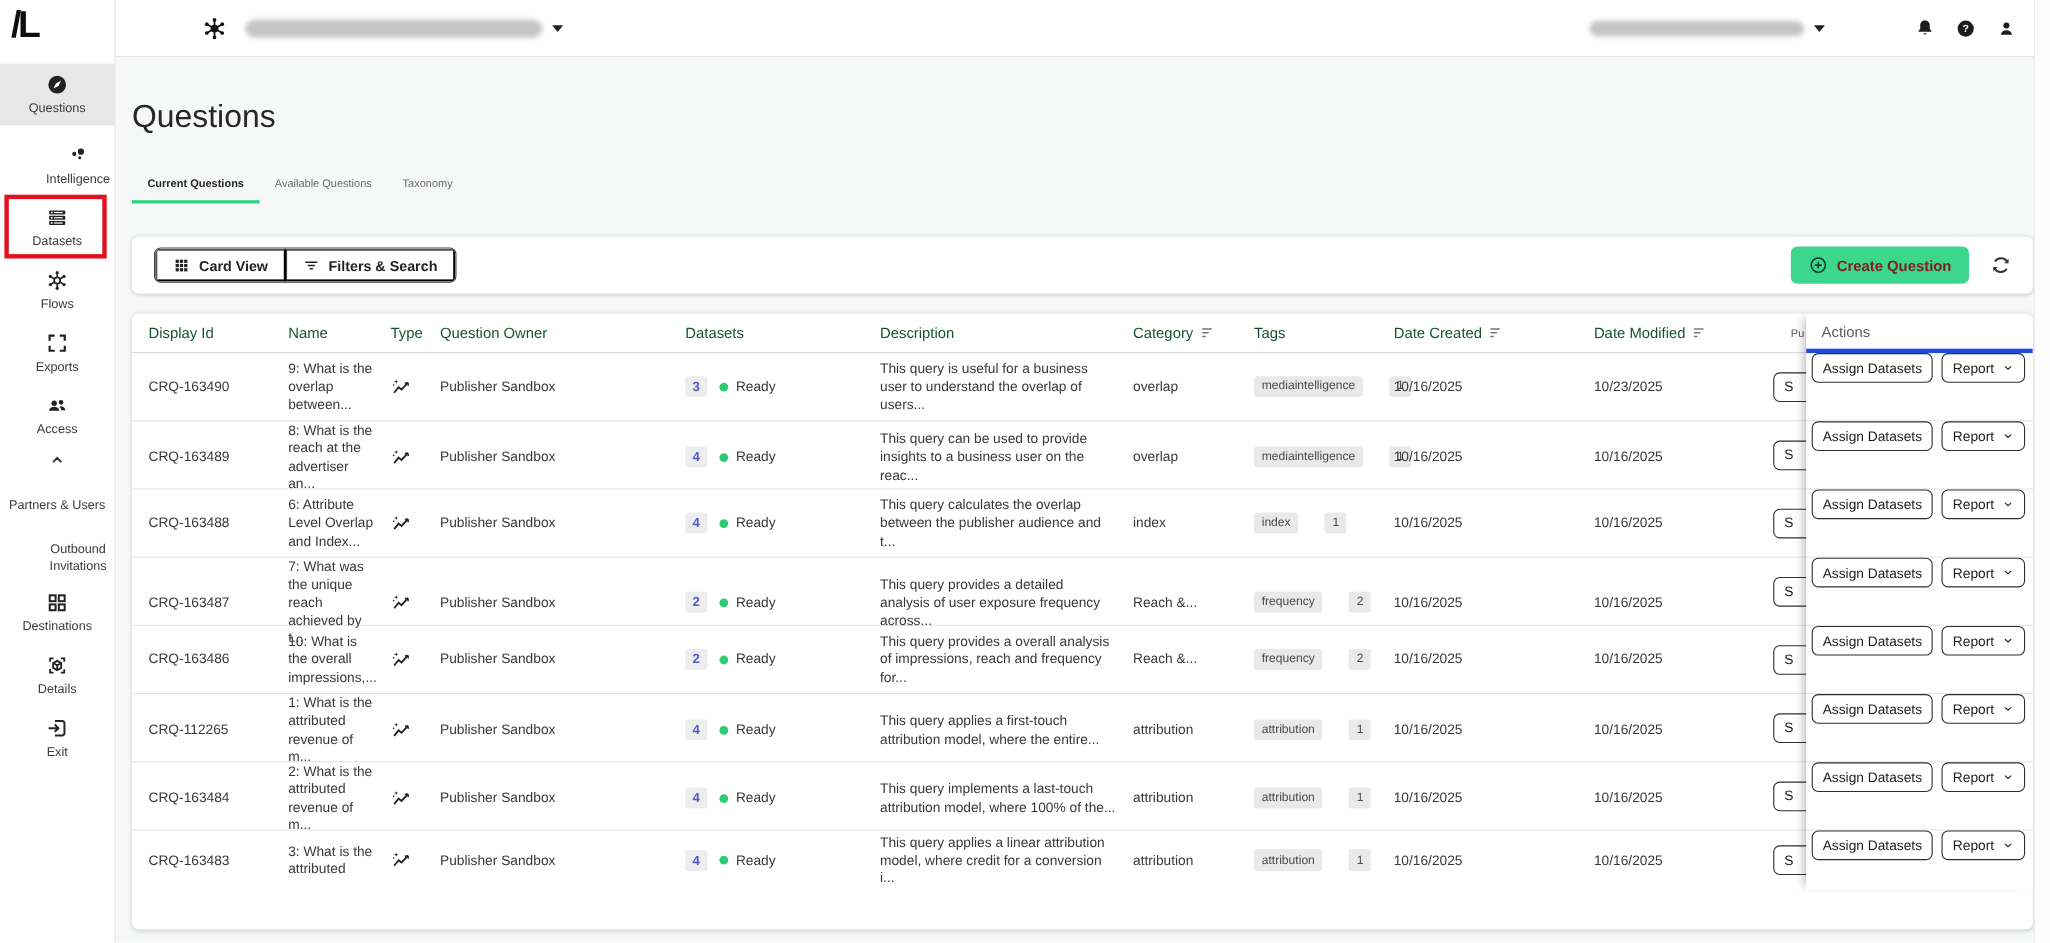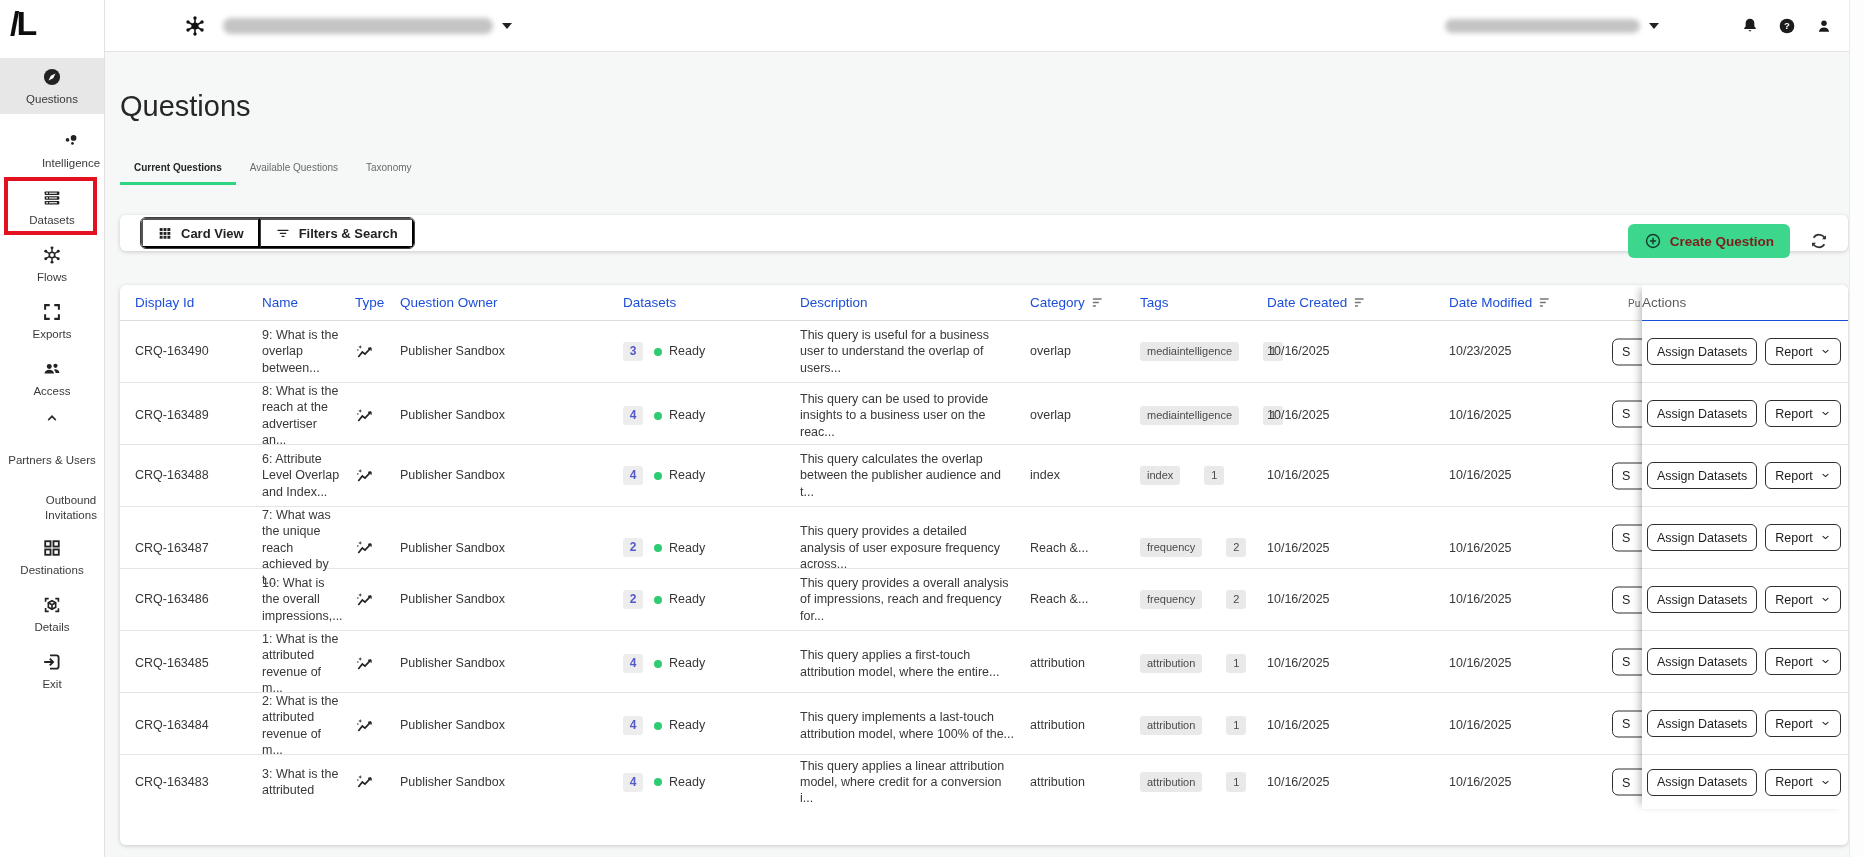--- a/index.html
+++ b/index.html
@@ -47,40 +47,40 @@
   .main { position:absolute; left:105px; top:52px; right:15px; bottom:0; background:#f6f7f7; }
   .page-title { position:absolute; left:15px; top:38px; font-size:29px; font-weight:500;
                 color:#262626; }
   .tabs { position:absolute; left:15px; top:104px; display:flex; }
   .tab { padding:6px 14px 9px; font-size:10px; color:#6a6a6a; cursor:pointer;
          border-bottom:3px solid transparent; }
   .tab.active { color:#262626; font-weight:600; border-bottom-color:#2ed482; }
 
   .card { position:absolute; left:15px; width:1728px; background:#fff; border-radius:6px;
           box-shadow:0 1px 4px rgba(0,0,0,.18); }
-  .toolbar { top:163px; height:36px; display:flex; align-items:center; padding:0 16px 0 20px; }
+  .toolbar { top:163px; height:52px; display:flex; align-items:center; padding:0 16px 0 20px; }
   .view-group { display:flex; border:1.5px solid #3f3f3f; border-radius:6px; overflow:hidden; }
   .vbtn { display:flex; align-items:center; gap:8px; height:30px; padding:0 14px;
           background:#fff; font-size:13px; font-weight:600; color:#222; cursor:pointer; }
   .vbtn + .vbtn { border-left:1.5px solid #3f3f3f; }
   .vbtn svg { width:16px; height:16px; }
   .create-btn { position:absolute; right:58px; top:9px; height:34px; padding:0 16px;
                 background:#3cd68c; border:none; border-radius:6px; display:flex;
                 align-items:center; gap:8px; font-size:13.5px; font-weight:600;
                 color:#7f1d1d; cursor:pointer; font-family:inherit; }
   .create-btn svg { width:18px; height:18px; }
   .refresh { position:absolute; right:18px; top:15px; width:22px; height:22px; cursor:pointer; }
   .refresh svg { width:22px; height:22px; }
 
   
   .table-card { top:233px; height:560px; overflow:hidden; }
   .tgrid { display:grid; grid-template-columns:127px 93px 45px 223px 177px 230px 110px 127px 182px 170px 1fr;
            align-items:center; }
   .thead { height:36px; border-bottom:1px solid #dcdcdc; position:relative; }
-  .th { font-size:13.5px; color:#1d4ed8; padding-left:15px; white-space:nowrap;
+  .th { font-size:13.5px; color:#14532d; padding-left:15px; white-space:nowrap;
         display:flex; align-items:center; gap:7px; }
   .th svg { width:14px; height:11px; opacity:.8; }
   .pu-label { position:absolute; left:1508px; top:0; height:36px; display:flex;
               align-items:center; font-size:10px; color:#5d5d5d; }
   .trow { height:62px; border-bottom:1px solid #e5e5e5; position:relative; font-size:12.5px;
           color:#383838; }
   .trow.clip { height:54px; border-bottom:none; overflow:hidden; }
   .c { padding-left:15px; line-height:1.3; }
   .c-name { padding-right:0; }
   .c-desc { max-width:235px; }
@@ -92,23 +92,23 @@
   .chips { display:flex; gap:24px; align-items:center; }
   .chip { background:#e9e9e9; border-radius:3px; padding:2.5px 7px; font-size:11px; color:#4a4a4a;
           white-space:nowrap; }
   .sbtn { position:absolute; left:1492px; top:50%; transform:translateY(-50%); width:42px;
           height:27px; border:1.5px solid #2e2e2e; border-radius:6px; background:#fff;
           font-size:12.5px; color:#1d1d1d; text-align:left; padding-left:9px;
           font-family:inherit; z-index:1; cursor:pointer; }
 
   .actions-panel { position:absolute; left:1522px; top:0; bottom:36px; right:0; background:#fff;
                    z-index:5; box-shadow:-6px 0 8px -4px rgba(0,0,0,.28); }
-  .ap-head { height:36px; display:flex; align-items:center; padding-left:0; font-size:13.5px;
-             color:#5d5d5d; border-bottom:1px solid #1d4ed8; }
-  .act-row { height:62px; display:flex; align-items:center; padding-left:5px; gap:8px;
+  .ap-head { height:36px; display:flex; align-items:center; padding-left:14px; font-size:13.5px;
+             color:#5d5d5d; border-bottom:4px solid #1d4ed8; }
+  .act-row { height:62px; display:flex; align-items:flex-start; padding-left:5px; gap:8px;
              border-bottom:1px solid #e5e5e5; }
   .act-row.clip { height:54px; border-bottom:none; }
   .obtn { height:27px; border:1.5px solid #2e2e2e; border-radius:6px; background:#fff;
           font-size:12.5px; color:#1d1d1d; padding:0 9px; display:flex; align-items:center;
           gap:7px; font-family:inherit; cursor:pointer; white-space:nowrap; }
   .obtn svg { width:11px; height:11px; }
 
   
   .pagination { position:absolute; left:0; right:0; bottom:0; height:36px; display:flex;
                 align-items:center; justify-content:flex-end; gap:26px; padding-right:26px;
@@ -531,21 +531,21 @@
           <div class="c chips">
             <span class="chip">frequency</span>
             <span class="chip">2</span>
           </div>
           <div class="c"><span>10/16/2025</span></div>
           <div class="c"><span>10/16/2025</span></div>
           <div class="c"></div>
           <button class="sbtn">S</button>
         </div>
         <div class="tgrid trow">
-          <div class="c"><span>CRQ-163485</span></div>
+          <div class="c"><span>CRQ-112265</span></div>
           <div class="c c-name"><span>1: What is the attributed revenue of m...</span></div>
           <div class="c c-type"><span class="icn "><svg viewBox="0 0 24 24">
                 <path d="M4 18l4.8-6 3.2 2.6L19 7" fill="none" stroke="#222" stroke-width="2"></path>
                 <path d="M19 7l.4 3.4M19 7l-3.3.6" stroke="#222" stroke-width="1.6" fill="none"></path>
                 <path d="M6.2 3.6l.6 1.7 1.7.6-1.7.6-.6 1.7-.6-1.7-1.7-.6 1.7-.6z" fill="#222"></path>
                 <circle cx="3.4" cy="9.6" r=".9" fill="#222"></circle>
               </svg></span></div>
           <div class="c"><span>Publisher Sandbox</span></div>
           <div class="c c-ds">
             <span class="badge">4</span>

